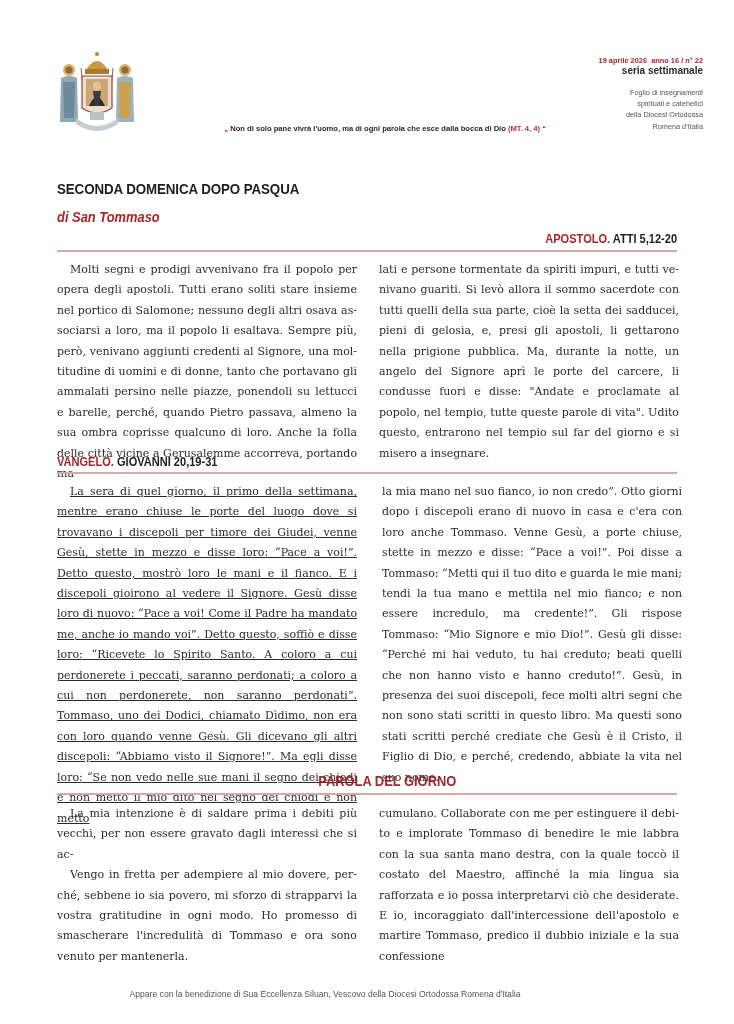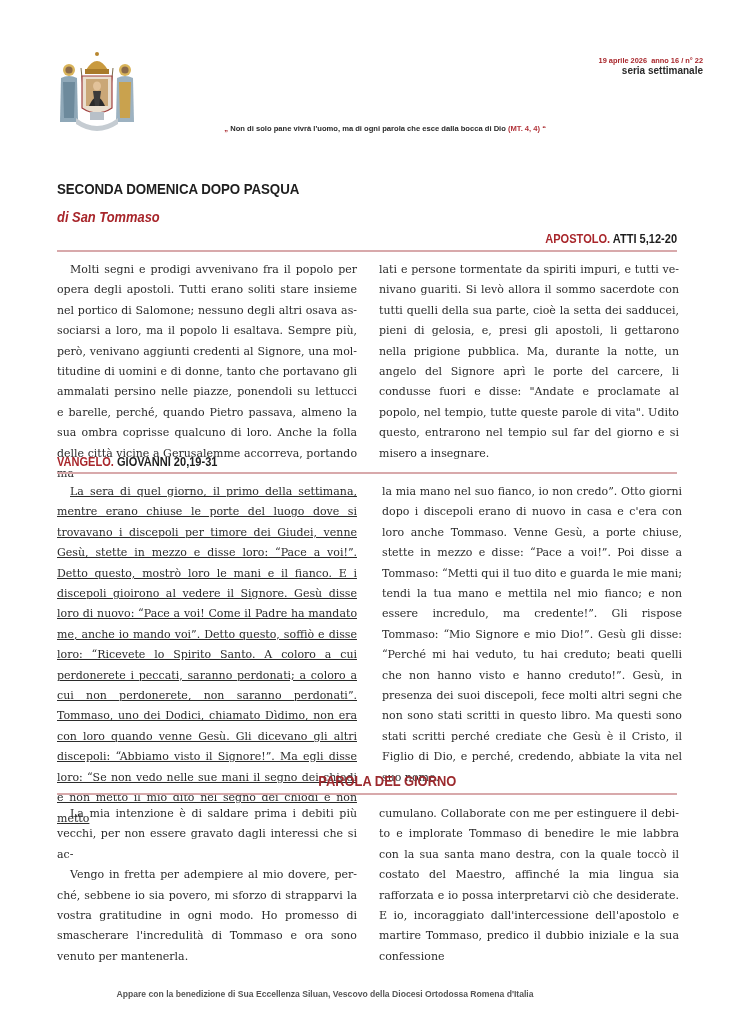--- a/index.html
+++ b/index.html
@@ -50,21 +50,21 @@
       font-size: 11px; line-height: 20.4px; color: #2b2b2b;
       text-align: justify; hyphens: manual;
     }
     .col p { margin: 0; }
     .col p.ind { text-indent: 13px; }
     .col .last { text-align-last: left; }
 
     .section-title { position: absolute; left: 0; width: 734px; top: 771px; text-align: center; padding-left: 20px; }
     .section-title span { display: inline-block; font-family: "Liberation Sans", sans-serif; font-weight: bold; font-size: 15px; color: #9c2a2e; transform: scaleX(0.86); }
 
-    .footer { position: absolute; left: 0; width: 650px; top: 989px; text-align: center; font-family: "Liberation Sans", sans-serif; font-size: 8.6px; color: #555; font-weight: bold; }
+    .footer { position: absolute; left: 0; width: 650px; top: 989px; text-align: center; font-family: "Liberation Sans", sans-serif; font-size: 8.6px; color: #555; }
   </style>
 </head>
 <body>
 
 <div class="page">
 
   <svg class="emblem" viewBox="0 0 90 90">
 
     <ellipse cx="17" cy="22" rx="6" ry="6" fill="#d9b45a"></ellipse>
     <circle cx="17" cy="22" r="3.6" fill="#8a6a4a"></circle>
@@ -100,20 +100,26 @@
     <span class="ref">(MT. 4, 4)</span>
     <span class="q">“</span>
   </div>
 
   <div class="meta">
     <div class="date">
       <span>19 aprile 2026</span>&nbsp;
       <span>anno 16 / n° 22</span>
     </div>
     <div class="series">seria settimanale</div>
+    <div class="desc">
+      <div>Foglio di insegnamenti</div>
+      <div>spirituali e catehetici</div>
+      <div>della Diocesi Ortodossa</div>
+      <div>Romena d'Italia</div>
+    </div>
   </div>
 
   <div class="h-main">SECONDA DOMENICA DOPO PASQUA</div>
   <div class="h-sub">di San Tommaso</div>
 
   <div class="reading-head" style="right:57px; top:231px; transform-origin:right;">
     <span class="lbl">APOSTOLO.</span>
     <span class="ref">ATTI 5,12-20</span>
   </div>
   <div class="rule" style="top:250px;"></div>

